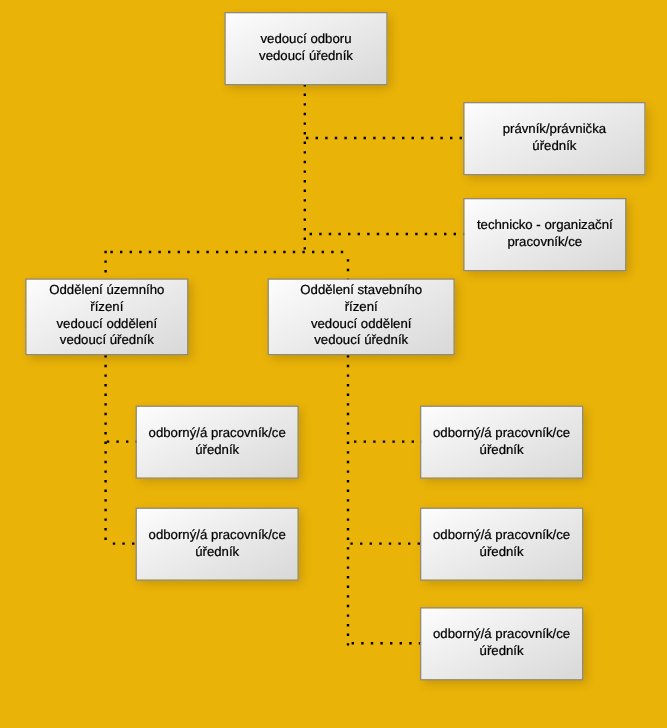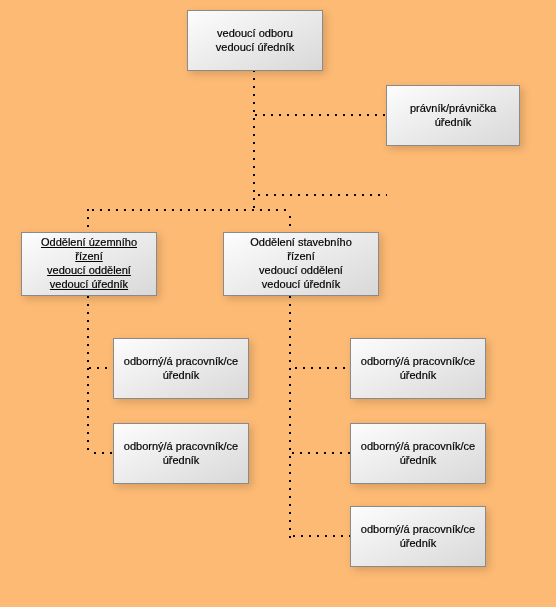--- a/index.html
+++ b/index.html
@@ -13,21 +13,21 @@
         display:flex;align-items:center;justify-content:center;}
   .node .lbl{transform:translateZ(0);-webkit-font-smoothing:antialiased;
         font-size:11px;line-height:14px;color:#000000;
         -webkit-text-stroke:0.2px #000000;
         text-align:center;white-space:pre-line;
         position:relative;top:-1px;}
 </style>
 </head>
 <body>
 
-<div class="chart" style="background: #fdba74;">
+<div class="chart" style="background: #eab308;">
   <svg class="conn" width="556" height="607" viewBox="0 0 556 607">
       <g stroke="#000000" stroke-width="2" stroke-dasharray="2 6" stroke-linecap="butt" fill="none">
         <path d="M254 70 L254 211"></path>
         <path d="M255 115 L387 115"></path>
         <path d="M258 195 L387 195"></path>
         <path d="M92 210 L291 210"></path>
         <path d="M88 209 L88 233"></path>
         <path d="M290 216 L290 233"></path>
         <path d="M88 296 L88 450"></path>
         <path d="M89 368 L115 368"></path>
@@ -36,25 +36,29 @@
         <path d="M295 368 L352 368"></path>
         <path d="M292 453 L352 453"></path>
         <path d="M293 536 L352 536"></path>
       </g>
     </svg>
   <div class="nodes">
       <div class="node" style="left: 187px; top: 10px; width: 136px; height: 61px; border-color: rgb(138, 138, 138); background-image: linear-gradient(154deg, rgb(253, 253, 253) 0%, rgb(216, 216, 216) 100%);">
         <div class="lbl" style="color: rgb(0, 0, 0);">vedoucí odboru
 vedoucí úředník</div>
       </div>
-      <div class="node" style="left: 386px; top: 85px; width: 134px; height: 61px; border-color: rgb(138, 138, 138); background-image: linear-gradient(154deg, rgb(253, 253, 253) 0%, rgb(216, 216, 216) 100%);">
+      <div class="node" style="left: 386px; top: 85px; width: 152px; height: 61px; border-color: rgb(138, 138, 138); background-image: linear-gradient(154deg, rgb(253, 253, 253) 0%, rgb(216, 216, 216) 100%);">
         <div class="lbl" style="color: rgb(0, 0, 0);">právník/právnička
 úředník</div>
       </div>
-      <div class="node" style="left: 21px; top: 232px; width: 136px; height: 64px; border-color: rgb(138, 138, 138); background-image: linear-gradient(154deg, rgb(253, 253, 253) 0%, rgb(216, 216, 216) 100%); text-decoration: underline;">
+      <div class="node" style="left: 386px; top: 165px; width: 136px; height: 61px; border-color: rgb(138, 138, 138); background-image: linear-gradient(154deg, rgb(253, 253, 253) 0%, rgb(216, 216, 216) 100%);">
+        <div class="lbl" style="color: rgb(0, 0, 0);">technicko - organizační
+pracovník/ce</div>
+      </div>
+      <div class="node" style="left: 21px; top: 232px; width: 136px; height: 64px; border-color: rgb(138, 138, 138); background-image: linear-gradient(154deg, rgb(253, 253, 253) 0%, rgb(216, 216, 216) 100%);">
         <div class="lbl" style="color: rgb(0, 0, 0);">Oddělení územního
 řízení
 vedoucí oddělení
 vedoucí úředník</div>
       </div>
       <div class="node" style="left: 223px; top: 232px; width: 156px; height: 64px; border-color: rgb(138, 138, 138); background-image: linear-gradient(154deg, rgb(253, 253, 253) 0%, rgb(216, 216, 216) 100%);">
         <div class="lbl" style="color: rgb(0, 0, 0);">Oddělení stavebního
 řízení
 vedoucí oddělení
 vedoucí úředník</div>

